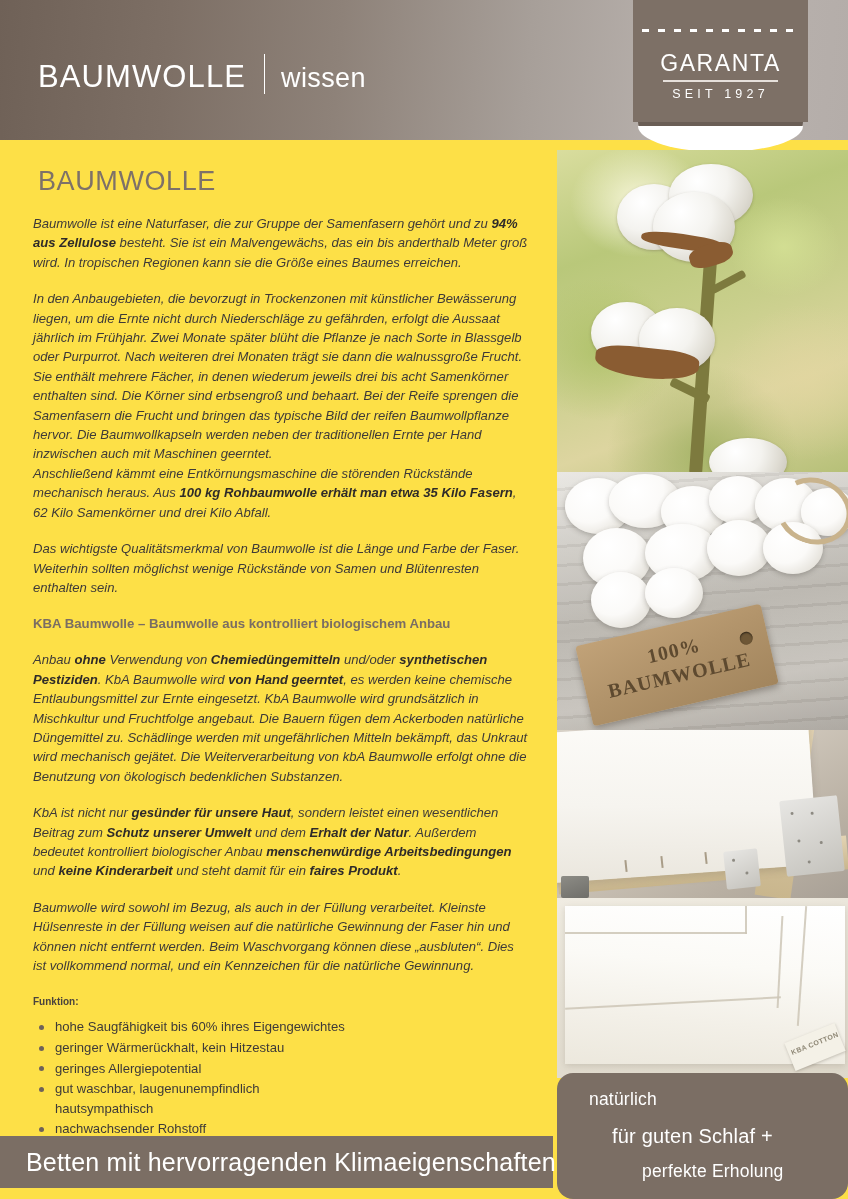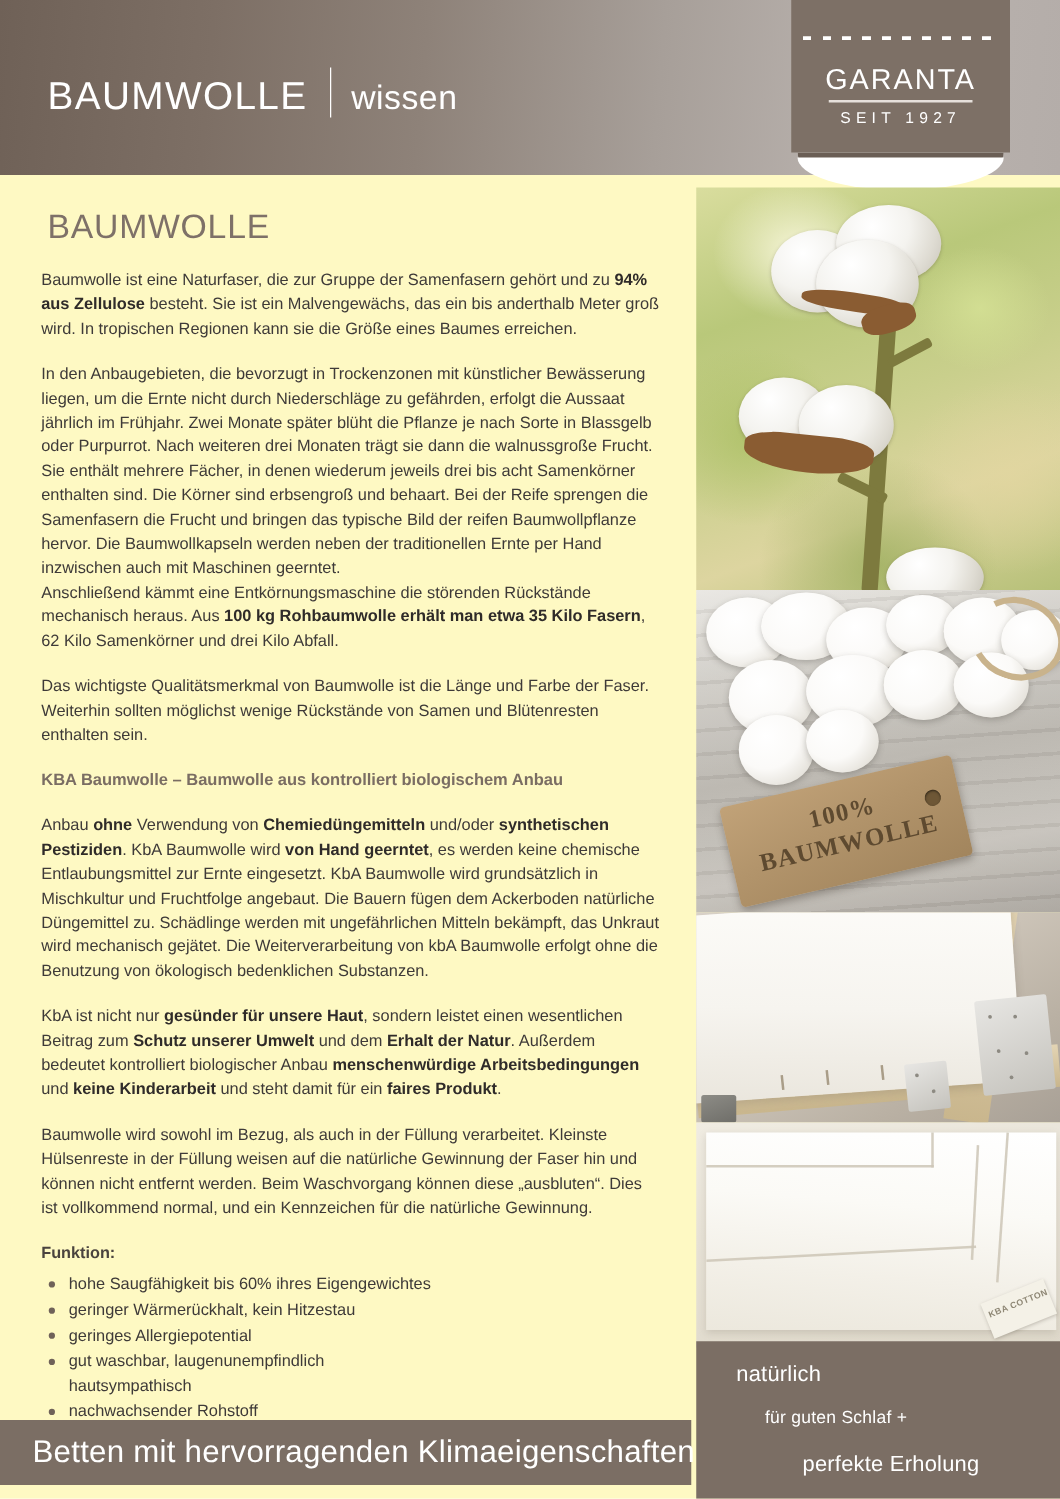--- a/index.html
+++ b/index.html
@@ -5,21 +5,21 @@
 <style>
   html,body{margin:0;padding:0;}
   body{
     width:848px;height:1199px;
     background:#ffffff;
     font-family:"Liberation Sans", sans-serif;
     position:relative;
     overflow:hidden;
     -webkit-font-smoothing:antialiased;
   }
-  .page{position:absolute;inset:0;width:848px;height:1199px;background:#fef9c3;}
+  .page{position:absolute;inset:0;width:848px;height:1199px;background:#fde047;}
 
   
   .header{
     position:absolute;left:0;top:0;width:848px;height:140px;
     background:linear-gradient(100deg,#6b5d53 0%,#7b6d63 18%,#95898180 0%,#968a82 42%,#b0a8a4 68%,#bdb6b2 88%,#b6afab 100%);
   }
   .header-inner{
     position:absolute;left:0;top:0;width:848px;height:140px;
     background:linear-gradient(95deg,#6f6157 0%,#7d6f65 20%,#8e8279 40%,#a79f99 62%,#bab3af 82%,#b4ada9 100%);
   }
@@ -89,29 +89,30 @@
     font-size:27px;font-weight:400;color:#7e7168;letter-spacing:.6px;
     line-height:1;
   }
   .body-col{
     position:absolute;left:33px;top:64px;width:495px;
   }
   p.para{
     margin:0 0 17px 0;
     font-size:13.1px;line-height:19.4px;color:#3e3a38;
     text-align:left;
+    font-style:italic;
   }
   p.para b{font-weight:700;color:#2f2b29;}
   p.tight{margin-bottom:0;}
   h2.sub{
     margin:0 0 0 0;
     font-size:13.2px;font-weight:700;color:#7a6d63;line-height:19px;
   }
   h3.funk{
-    margin:0 0 6px 0;font-size:13px;font-weight:700;color:#4a433e;line-height:19px;
+    margin:0 0 6px 0;font-size:10px;font-weight:700;color:#4a433e;line-height:19px;
   }
   ul.features{
     margin:0;padding:0;list-style:none;
   }
   ul.features li{
     position:relative;
     padding-left:22px;
     font-size:13.1px;line-height:19.6px;color:#3e3a38;
     margin-bottom:1px;
   }
@@ -219,23 +220,24 @@
   .duvet-label span{
     position:absolute;left:3px;top:7px;font-size:7px;color:#8e8775;
     font-weight:700;letter-spacing:.4px;line-height:9px;white-space:nowrap;
   }
 
   
   .claim{
     position:absolute;left:557px;top:1073px;width:291px;height:126px;
     background:#7b6e64;
     color:#ffffff;
+    border-radius:16px;
   }
   .claim .l1{position:absolute;left:32px;top:16px;font-size:17.5px;letter-spacing:.2px;}
-  .claim .l2{position:absolute;left:55px;top:52px;font-size:14px;letter-spacing:.2px;}
+  .claim .l2{position:absolute;left:55px;top:52px;font-size:20px;letter-spacing:.2px;}
   .claim .l3{position:absolute;left:85px;top:88px;font-size:17.5px;letter-spacing:.2px;}
 </style>
 </head>
 <body>
 
 <div class="page">
 
   <div class="header">
     <div class="header-inner"></div>
 

